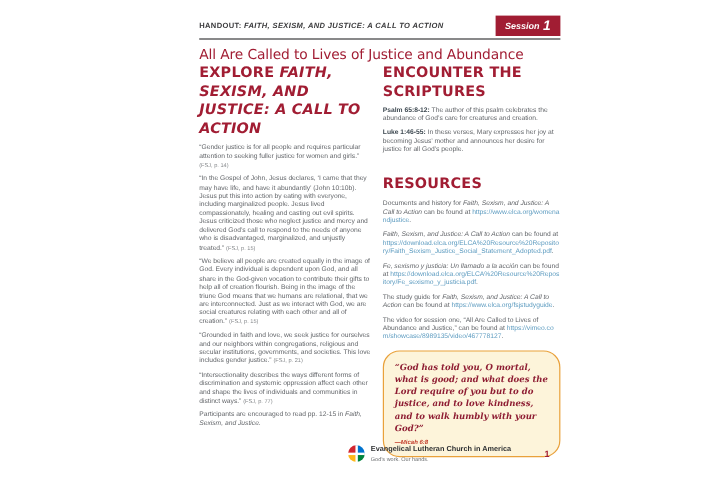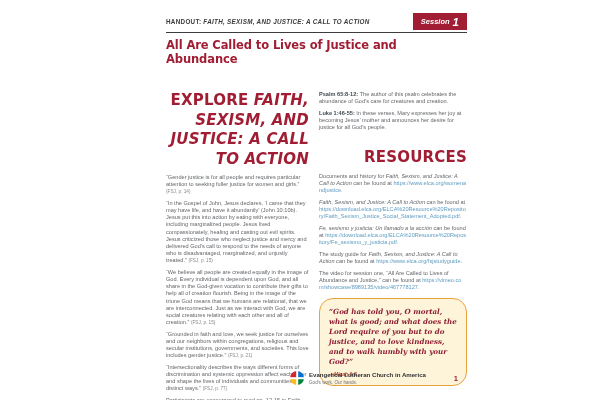--- a/index.html
+++ b/index.html
@@ -10,25 +10,25 @@
   *{box-sizing:border-box;margin:0;padding:0;}
   body{width:600px;height:400px;background:#ffffff;font-family:"Liberation Sans",sans-serif;position:relative;overflow:hidden;}
   .content{position:absolute;left:166px;top:13px;width:301px;}
   .header-row{display:flex;justify-content:space-between;align-items:center;}
   .eyebrow{font-size:6.3px;font-weight:bold;color:var(--ink);letter-spacing:.3px;}
   .eyebrow .eyebrow-title{font-style:italic;}
   .session-badge{background:var(--crimson);color:#fff;font-weight:bold;height:17px;padding:0 8px;display:flex;align-items:center;gap:3px;}
   .session-badge .session-label{font-size:7.5px;font-style:italic;}
   .session-badge .session-num{font-size:11.5px;font-style:italic;}
   .rule{border-bottom:1.6px solid #3c3c3e;margin-top:2px;}
-  .title{font-size:11.5px;font-weight:bold;color:var(--crimson);margin:5px 0 25px;letter-spacing:-.1px;font-family:"DejaVu Sans",sans-serif;}
+  .title{font-size:11.5px;font-weight:normal;color:var(--crimson);margin:5px 0 1px;letter-spacing:-.1px;font-family:"DejaVu Sans",sans-serif;}
   .columns{display:flex;gap:10px;}
   .col{flex:1;}
   .col.left{max-width:143px;}
-  .section-heading{font-size:15px;font-weight:bold;color:var(--crimson);line-height:1.3;letter-spacing:.2px;margin-bottom:5px;font-family:"DejaVu Sans",sans-serif;text-align:right;}
+  .section-heading{font-size:12px;font-weight:bold;color:var(--crimson);line-height:1.3;letter-spacing:.2px;margin-bottom:5px;font-family:"DejaVu Sans",sans-serif;}
   .section-heading em{font-style:italic;}
   .resources-heading{margin-top:17px;}
   p.body{font-size:5.6px;line-height:1.28;color:var(--body-gray);margin-bottom:4.5px;}
   .cite{font-size:4.7px;color:#85888b;}
   .ref{font-weight:bold;color:#3F4A52;}
   em{font-style:italic;}
   a.link{color:var(--link-blue);text-decoration:none;word-break:break-all;}
   .quote-box{margin-top:7px;background:var(--quote-bg);border:1.5px solid var(--quote-border);border-radius:14px;padding:8px 9px;}
   .quote-text{font-family:"DejaVu Serif",serif;font-style:italic;font-weight:bold;font-size:7.1px;line-height:1.42;color:#8E1D33;}
   .quote-attribution{font-size:5px;font-weight:bold;color:var(--attribution-red);margin-top:4px;font-style:italic;}
@@ -63,20 +63,21 @@
       <h2 class="section-heading"><span>EXPLORE </span><em>FAITH, SEXISM, AND JUSTICE: A CALL TO ACTION</em></h2>
       <p class="body"><span>“Gender justice is for all people and requires particular attention to seeking fuller justice for women and girls.”</span> <span class="cite">(FSJ, p. 14)</span></p>
       <p class="body"><span>“In the Gospel of John, Jesus declares, ‘I came that they may have life, and have it abundantly’ (John 10:10b). Jesus put this into action by eating with everyone, including marginalized people. Jesus lived compassionately, healing and casting out evil spirits. Jesus criticized those who neglect justice and mercy and delivered God’s call to respond to the needs of anyone who is disadvantaged, marginalized, and unjustly treated.”</span> <span class="cite">(FSJ, p. 15)</span></p>
       <p class="body"><span>“We believe all people are created equally in the image of God. Every individual is dependent upon God, and all share in the God-given vocation to contribute their gifts to help all of creation flourish. Being in the image of the triune God means that we humans are relational, that we are interconnected. Just as we interact with God, we are social creatures relating with each other and all of creation.”</span> <span class="cite">(FSJ, p. 15)</span></p>
       <p class="body"><span>“Grounded in faith and love, we seek justice for ourselves and our neighbors within congregations, religious and secular institutions, governments, and societies. This love includes gender justice.”</span> <span class="cite">(FSJ, p. 21)</span></p>
       <p class="body"><span>“Intersectionality describes the ways different forms of discrimination and systemic oppression affect each other and shape the lives of individuals and communities in distinct ways.”</span> <span class="cite">(FSJ, p. 77)</span></p>
       <p class="body"><span>Participants are encouraged to read pp. 12-15 in </span><em>Faith, Sexism, and Justice.</em></p>
     </div>
 
     <div class="col right">
+      <h2 class="section-heading">ENCOUNTER THE SCRIPTURES</h2>
       <p class="body"><strong class="ref">Psalm 65:8-12:</strong><span> The author of this psalm celebrates the abundance of God’s care for creatures and creation.</span></p>
       <p class="body"><strong class="ref">Luke 1:46-55:</strong><span> In these verses, Mary expresses her joy at becoming Jesus’ mother and announces her desire for justice for all God’s people.</span></p>
 
       <h2 class="section-heading resources-heading">RESOURCES</h2>
       <p class="body"><span>Documents and history for </span><em>Faith, Sexism, and Justice: A Call to Action</em><span> can be found at </span><a class="link" href="#">https://www.elca.org/womenandjustice</a><span>.</span></p>
       <p class="body"><span></span><em>Faith, Sexism, and Justice: A Call to Action</em><span> can be found at </span><a class="link" href="#">https://download.elca.org/ELCA%20Resource%20Repository/Faith_Sexism_Justice_Social_Statement_Adopted.pdf</a><span>.</span></p>
       <p class="body"><span></span><em>Fe, sexismo y justicia: Un llamado a la acción</em><span> can be found at </span><a class="link" href="#">https://download.elca.org/ELCA%20Resource%20Repository/Fe_sexismo_y_justicia.pdf</a><span>.</span></p>
       <p class="body"><span>The study guide for </span><em>Faith, Sexism, and Justice: A Call to Action</em><span> can be found at </span><a class="link" href="#">https://www.elca.org/fsjstudyguide</a><span>.</span></p>
       <p class="body"><span>The video for session one, “All Are Called to Lives of Abundance and Justice,” can be found at </span><em></em><span></span><a class="link" href="#">https://vimeo.com/showcase/8989135/video/467778127</a><span>.</span></p>
 

